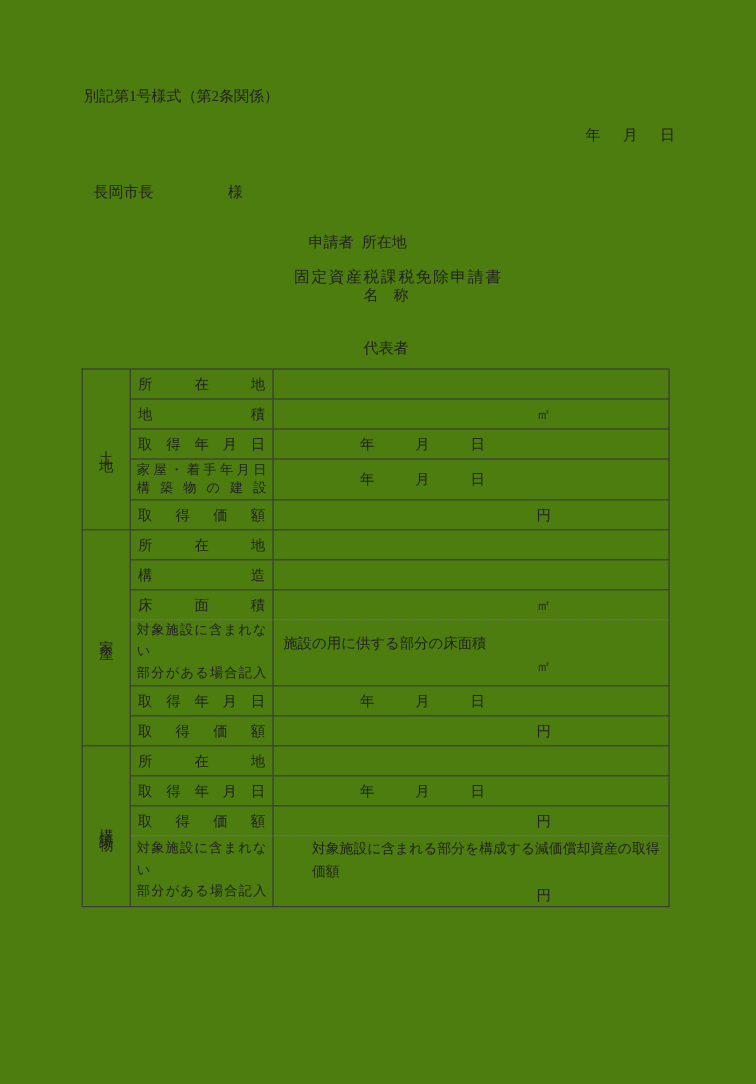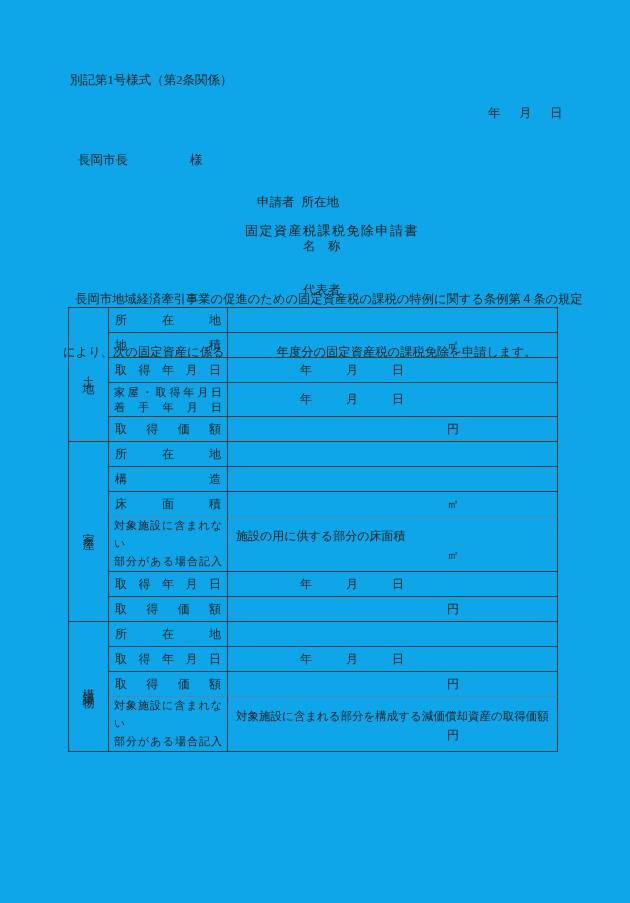--- a/index.html
+++ b/index.html
@@ -2,21 +2,21 @@
 <html lang="ja"><head>
 <meta charset="utf-8">
 <style>
   html, body { margin: 0; padding: 0; }
   body { background: #e8e8e8; }
   .page {
     position: relative;
     width: 630px;
     height: 903px;
     margin: 0 auto;
-    background: #0ea5e9;
+    background: #4d7c0f;
     color: #222;
     font-family: "Liberation Serif", "DejaVu Serif", serif;
     font-size: 12.5px;
     overflow: hidden;
   }
   .abs { position: absolute; white-space: pre; }
 
   .form-number { left: 70px; top: 72px; }
   .date-line   { left: 488px; top: 105px; letter-spacing: 3px; }
   .addressee   { left: 78px; top: 152px; }
@@ -80,21 +80,21 @@
   }
   td.lab.two-tight { font-size: 11px; line-height: 15px; padding: 0 5px; }
 
   td.val { padding-left: 8px; }
   td.val.unit { text-align: right; padding-right: 98px; padding-left: 0; }
   td.val.ymd  { padding-left: 72px; }
   td.val.ymd span.d { display: inline-block; }
   td.val.ymd span.d + span.d { margin-left: 34px; }
   td.val.twoline { padding: 0; }
   td.val.twoline .l1 { padding: 2px 6px 0 8px; line-height: 19px; }
-  td.val.twoline .l1.small { font-size: 11.5px; }
+  td.val.twoline .l1.small { font-size: 11.5px; margin-left: 24px; }
   td.val.twoline .l2 { text-align: right; padding-right: 98px; line-height: 18px; }
 
   .blank-gap { display: inline-block; width: 52px; }
 </style>
 </head>
 <body>
 
 <div class="page">
 
   <div class="abs form-number">別記第1号様式（第2条関係）</div>
@@ -104,24 +104,20 @@
   <div class="abs addressee"><span>長岡市長</span><span class="gap"></span><span>様</span></div>
 
   <div class="abs applicant">
     <div><span>申請者</span><span class="lbl-gap"></span><span>所在地</span></div>
     <div class="field-indent">名　称</div>
     <div class="field-indent">代表者</div>
   </div>
 
   <div class="abs doc-title">固定資産税課税免除申請書</div>
 
-  <div class="abs body-para">
-    <div>　長岡市地域経済牽引事業の促進のための固定資産税の課税の特例に関する条例第４条の規定</div>
-    <div><span>により、次の固定資産に係る</span><span class="blank-gap"></span><span>年度分の固定資産税の課税免除を申請します。</span></div>
-  </div>
 
   <table class="asset">
     <colgroup>
         <col class="c-group">
         <col class="c-label">
         <col class="c-value">
       </colgroup>
 
     <tbody>
         <tr class="r-single">
@@ -131,21 +127,21 @@
     </tr>
     <tr class="r-single">
       <td class="lab">地積</td>
       <td class="val unit">㎡</td>
     </tr>
     <tr class="r-single">
       <td class="lab">取得年月日</td>
       <td class="val ymd"><span class="d">年</span><span class="d">月</span><span class="d">日</span></td>
     </tr>
     <tr class="r-dbl-a">
-      <td class="lab two-tight"><span>家屋・取得年月日</span><br><span>着手年月日</span></td>
+      <td class="lab two-tight"><span>家屋・着手年月日</span><br><span>構築物の建設</span></td>
       <td class="val ymd"><span class="d">年</span><span class="d">月</span><span class="d">日</span></td>
     </tr>
     <tr class="r-single">
       <td class="lab">取得価額</td>
       <td class="val unit">円</td>
     </tr>
 
     <tr class="r-single">
       <td class="group" rowspan="6"><span class="vert">家屋</span></td>
       <td class="lab">所在地</td>

